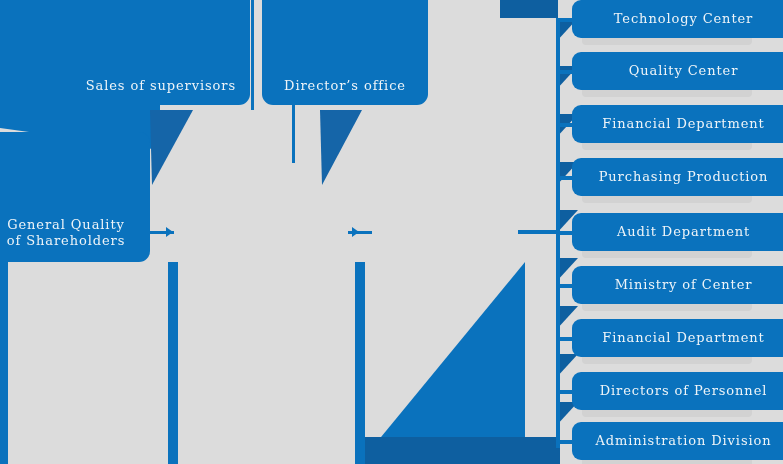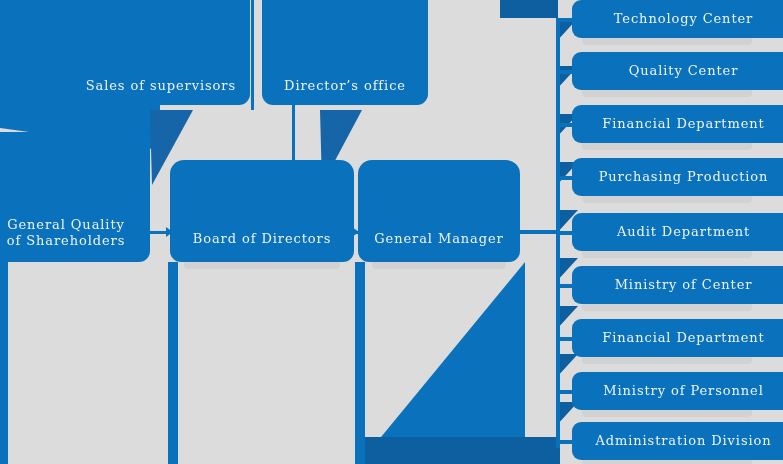--- a/index.html
+++ b/index.html
@@ -166,27 +166,21 @@
 
   <div class="node no-tail" id="n-director">
     <span class="lbl">Director’s office</span>
   </div>
 
   <div class="node no-tail" id="n-gms">
     <span class="lbl">General Quality
 of Shareholders</span>
   </div>
 
-  <div class="node" id="n-board">
-    <span class="lbl">Board of Directors</span>
-  </div>
-
-  <div class="node" id="n-gm">
-    <span class="lbl">General Manager</span>
-  </div>
+
 
   <div class="node dept" style="top:0px;">
     <span class="lbl">Technology Center</span>
   </div>
   <div class="node dept" style="top:52px;">
     <span class="lbl">Quality Center</span>
   </div>
   <div class="node dept" style="top:105px;">
     <span class="lbl">Financial Department</span>
   </div>
@@ -196,19 +190,19 @@
   <div class="node dept" style="top:213px;">
     <span class="lbl">Audit Department</span>
   </div>
   <div class="node dept" style="top:266px;">
     <span class="lbl">Ministry of Center</span>
   </div>
   <div class="node dept" style="top:319px;">
     <span class="lbl">Financial Department</span>
   </div>
   <div class="node dept" style="top:372px;">
-    <span class="lbl">Ministry of Personnel</span>
+    <span class="lbl">Directors of Personnel</span>
   </div>
   <div class="node dept" style="top:422px;">
     <span class="lbl">Administration Division</span>
   </div>
 
 </div>
 
 </body></html>

